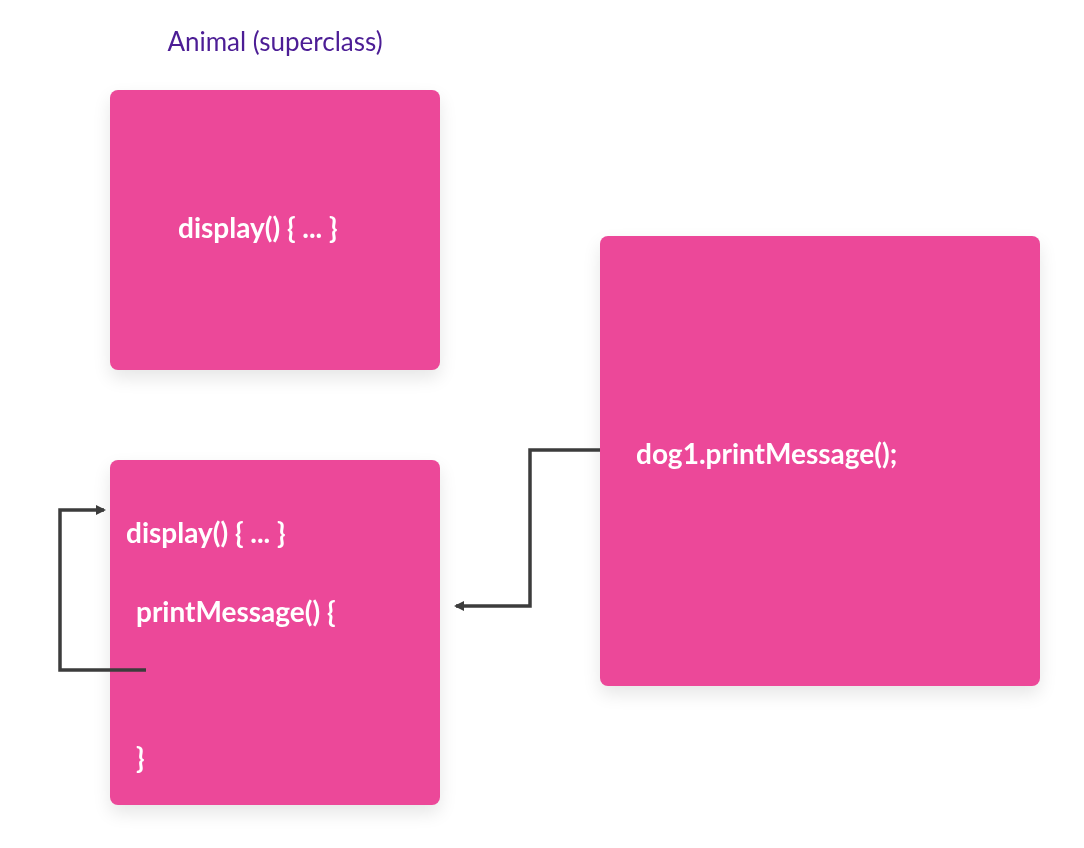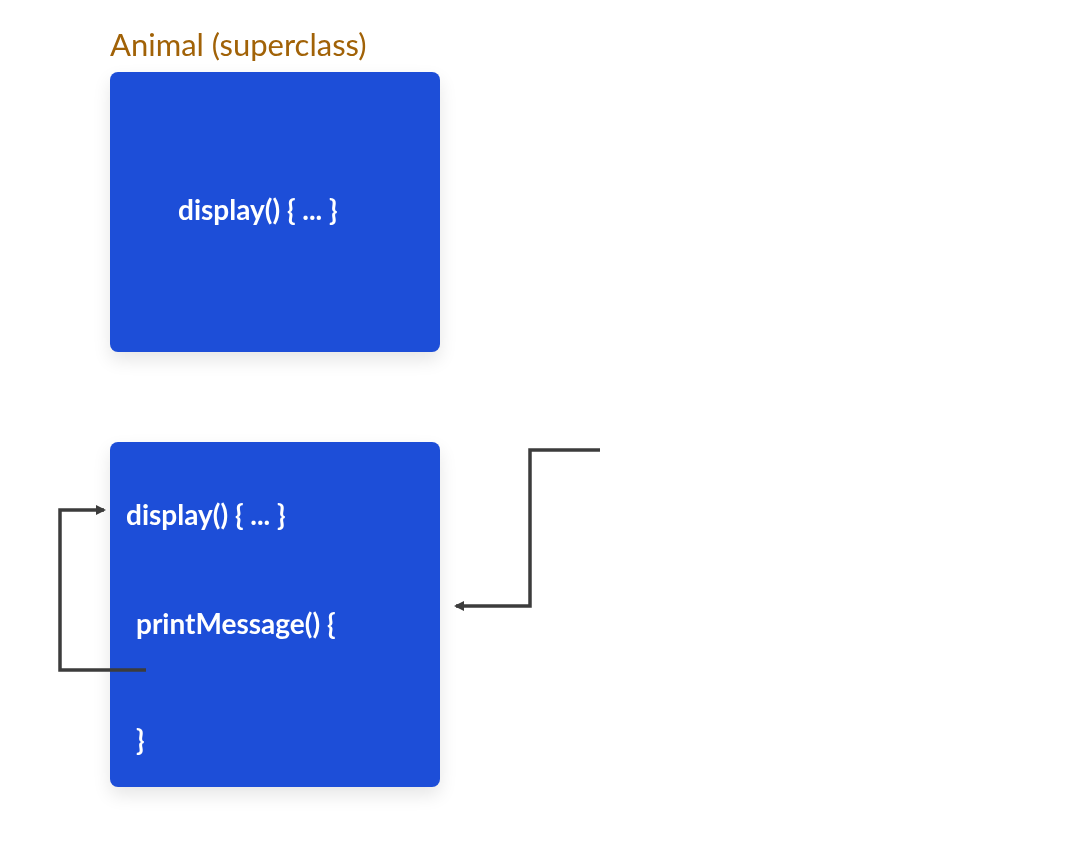--- a/index.html
+++ b/index.html
@@ -12,30 +12,32 @@
     font-family: -apple-system, BlinkMacSystemFont, "Segoe UI", "Lato", Helvetica, Arial, sans-serif;
     color: #2e2e2e;
   }
   .stage {
     position: relative;
     width: 1084px;
     height: 848px;
   }
   .label {
     position: absolute;
-    font-size: 31px;
-    color: #a16207;
+    font-size: 26px;
+    color: #4c1d95;
+    text-align: center;
   }
   .box {
     position: absolute;
-    background: #1d4ed8;
+    background: #ec4899;
     border-radius: 8px;
     box-shadow: 0 8px 18px rgba(0,0,0,0.10);
     color: #ffffff;
     font-weight: 700;
+    margin-top: 18px;
   }
   .code {
     position: absolute;
     font-size: 28px;
     font-weight: 700;
     color: #ffffff;
     white-space: nowrap;
   }
   svg.arrows {
     position: absolute;
@@ -52,25 +54,28 @@
 
   <div class="label" style="left:110px; top:25px; width:330px;">Animal (superclass)</div>
 
   <div class="box" style="left:110px; top:72px; width:330px; height:280px;">
     <div class="code" style="left:68px; top:120px;">display() { ... }</div>
   </div>
 
 
   <div class="box" style="left:110px; top:442px; width:330px; height:345px;">
     <div class="code" style="left:16px; top:55px;">display() { ... }</div>
-    <div class="code" style="left:26px; top:164px;">printMessage() {</div>
+    <div class="code" style="left:26px; top:134px;">printMessage() {</div>
     <div class="code" style="left:26px; top:280px;">}</div>
   </div>
 
 
+  <div class="box" style="left:600px; top:218px; width:440px; height:450px;">
+    <div class="code" style="left:36px; top:200px;">dog1.printMessage();</div>
+  </div>
 
   <svg class="arrows" viewBox="0 0 1084 848">
     <defs>
       <marker id="arrowhead" markerWidth="10" markerHeight="10" refX="8" refY="5" orient="auto" markerUnits="userSpaceOnUse">
         <path d="M0,0 L10,5 L0,10 Z" fill="#3c3c3c"></path>
       </marker>
     </defs>
 
     <path d="M 600 450 L 530 450 L 530 606 L 456 606" fill="none" stroke="#3c3c3c" stroke-width="3.5" marker-end="url(#arrowhead)"></path>
 

